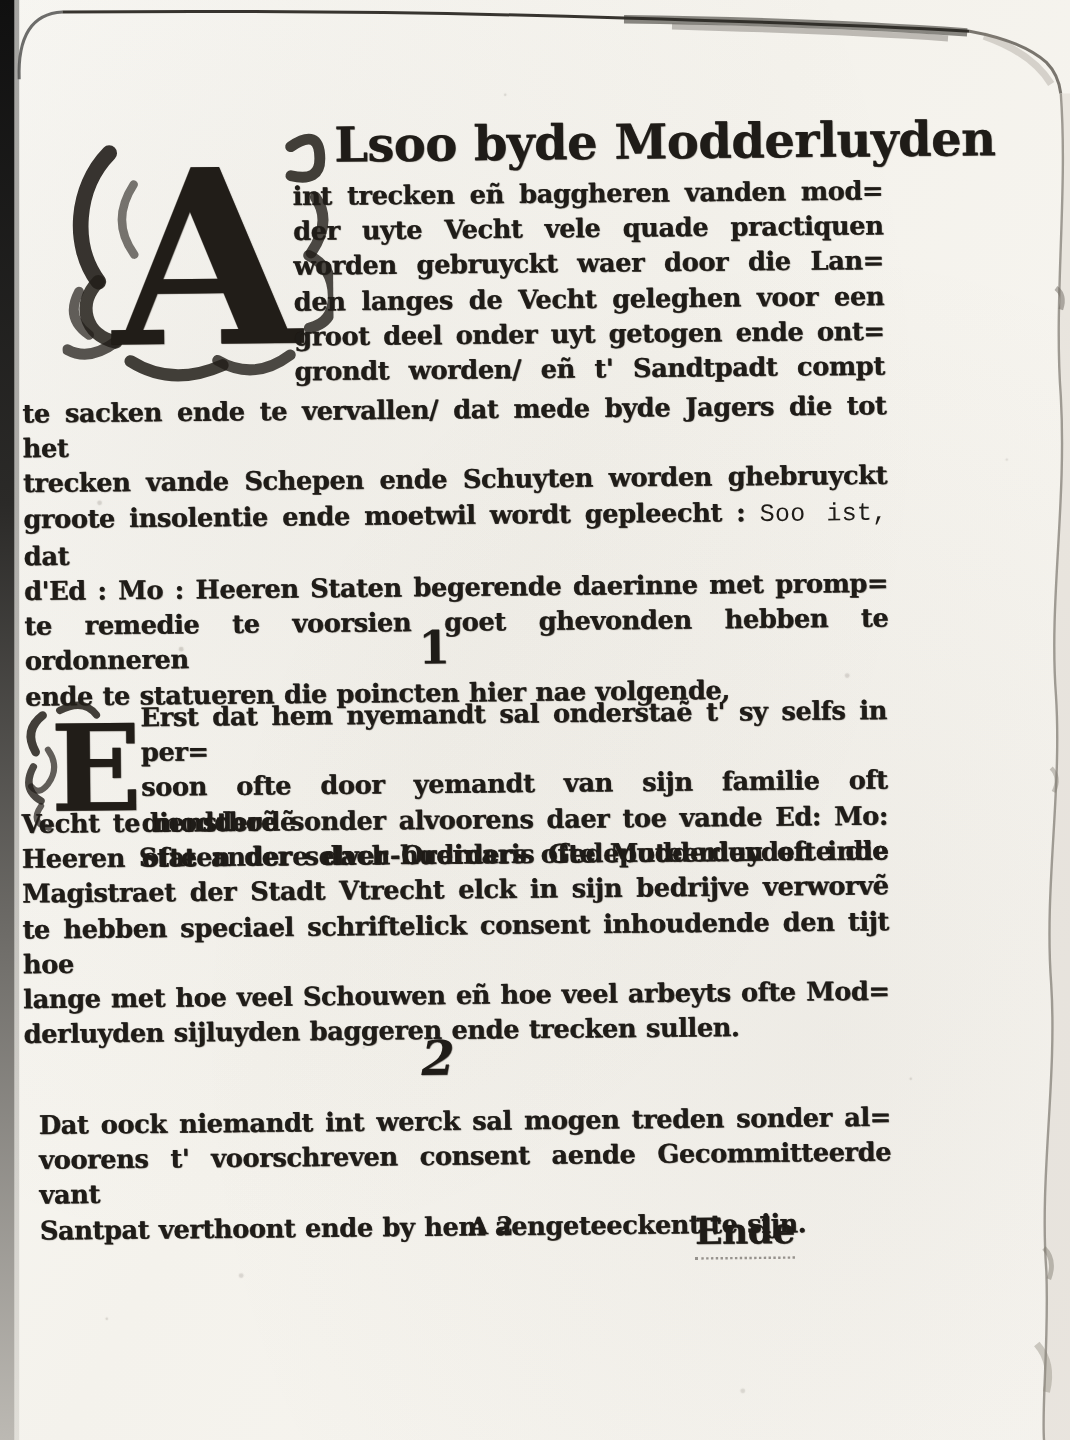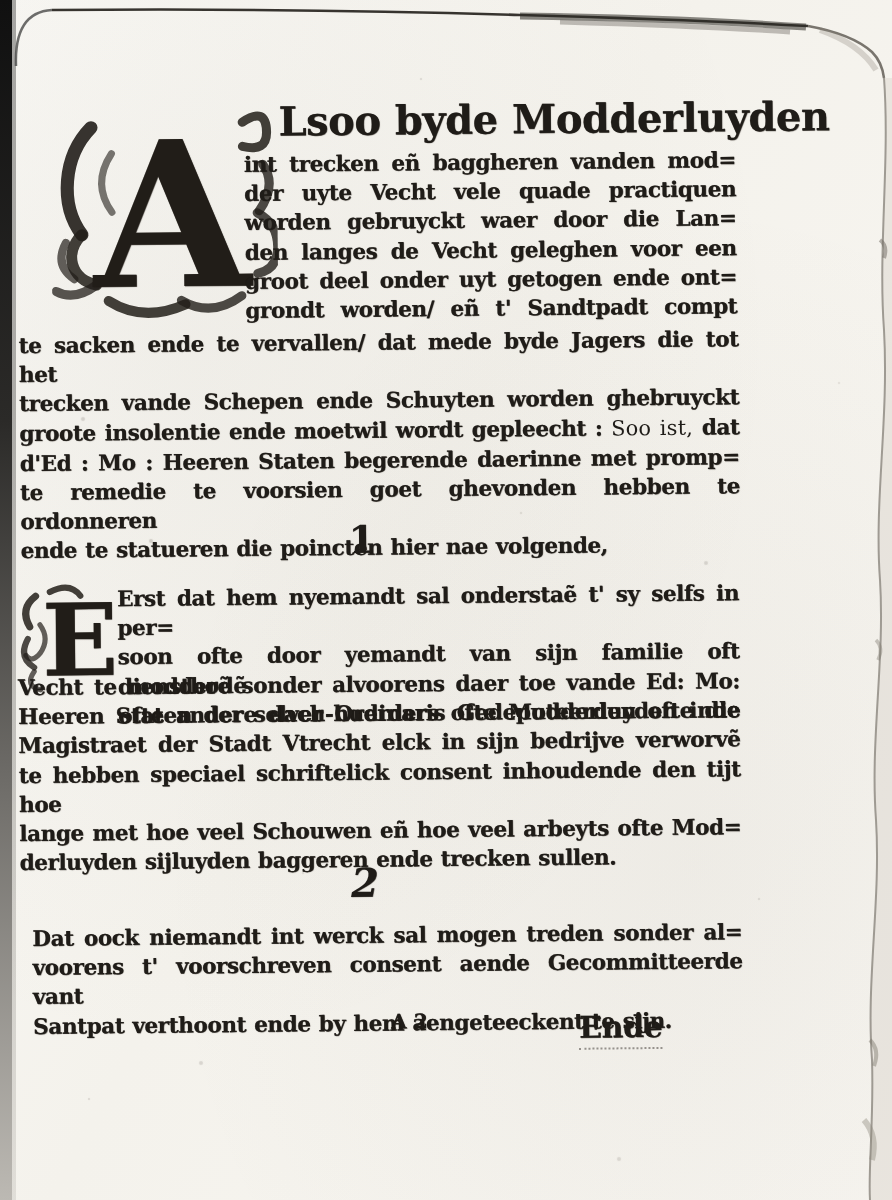--- a/index.html
+++ b/index.html
@@ -37,21 +37,21 @@
   .heading{position:absolute;left:282px;top:98px;width:456px;font-size:40px;line-height:1.1;
     letter-spacing:-0.5px;text-align:justify;text-align-last:justify;white-space:nowrap;}
   .col{position:absolute;font-size:21.5px;line-height:29.2px;}
   .p1i{left:247px;top:148px;width:492px;}
   .p1f{left:20px;top:327px;width:720px;}
   .p2i{left:116px;top:581px;width:622px;}
   .p2f{left:16px;top:669px;width:722px;}
   .p3 {left:28px;top:920px;width:710px;}
   .line{text-align:justify;text-align-last:justify;}
   .endline{text-align:left;text-align-last:left;}
-  .roman{font-weight:400;letter-spacing:0.2px;text-shadow:none;font-size:0.97em;}
+  .roman{font-weight:400;letter-spacing:0.2px;text-shadow:none;font-size:0.97em;font-family:Liberation Mono, monospace;}
   .marker{position:absolute;width:70px;text-align:center;font-weight:700;
     text-shadow:0.4px 0.4px 0.7px rgba(30,24,18,0.6);}
   .m1{left:326px;top:516px;font-size:38px;}
   .m2{left:326px;top:858px;font-size:40px;font-style:italic;}
   .sig{position:absolute;left:386px;top:1009px;font-size:20px;}
   .catch{position:absolute;left:574px;top:1011px;font-size:30px;border-bottom:2px dotted rgba(40,34,28,.45);padding-bottom:3px;}
   .dropA{position:absolute;left:54px;top:90px;}
   .dropE{position:absolute;left:14px;top:576px;}
   .dropA text{font-family:"DejaVu Serif","Liberation Serif",serif;font-weight:700;font-size:200px;fill:#211d18;}
   .dropE text{font-family:"DejaVu Serif","Liberation Serif",serif;font-weight:700;font-size:98px;fill:#211d18;}

